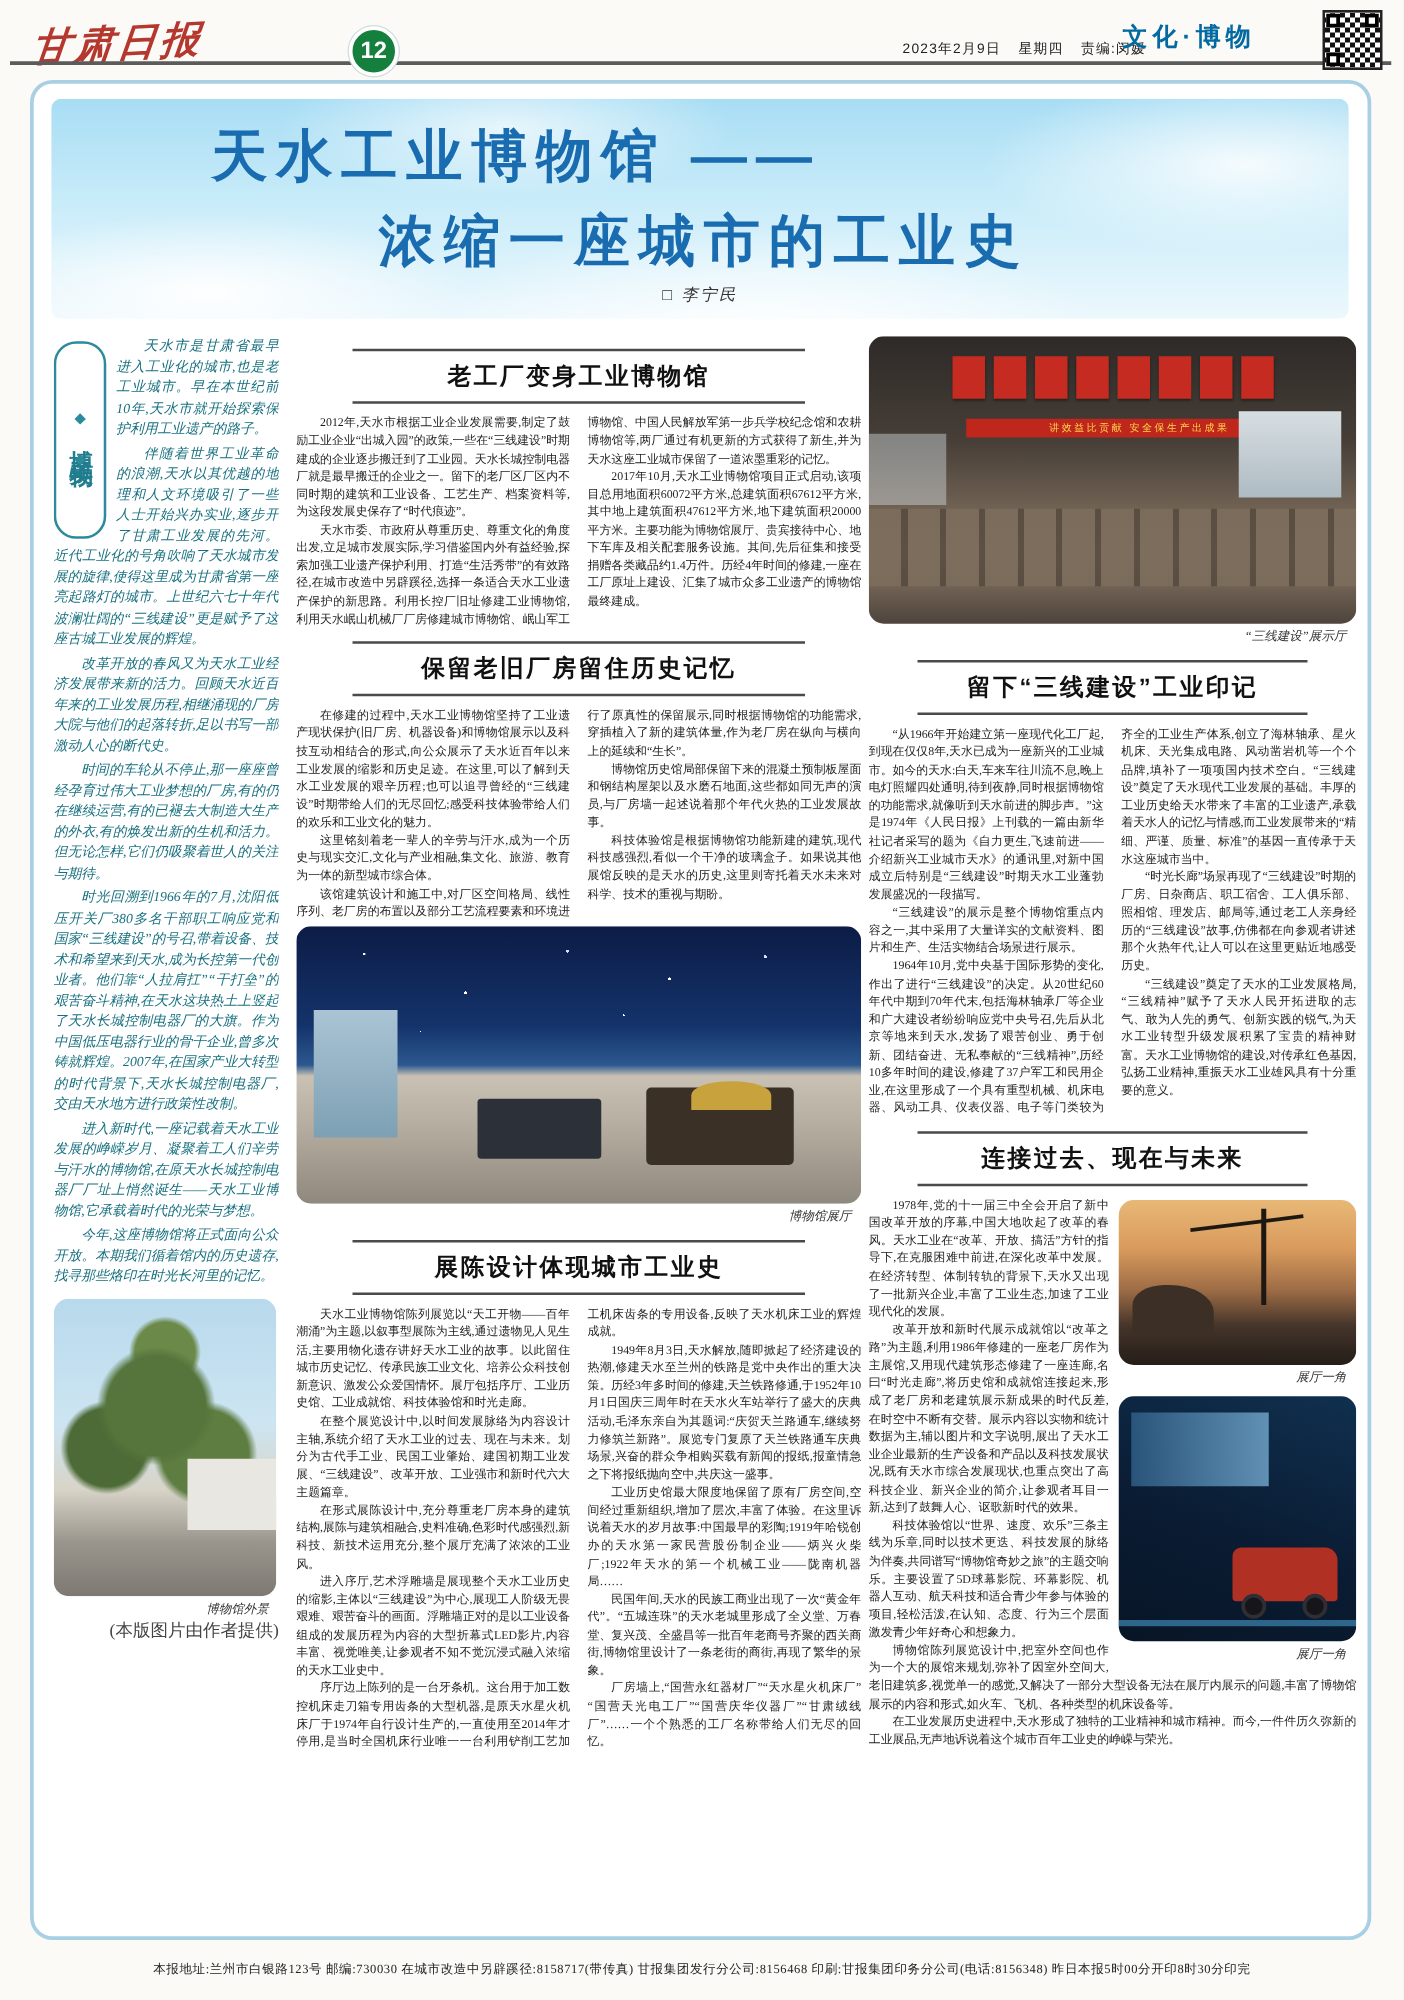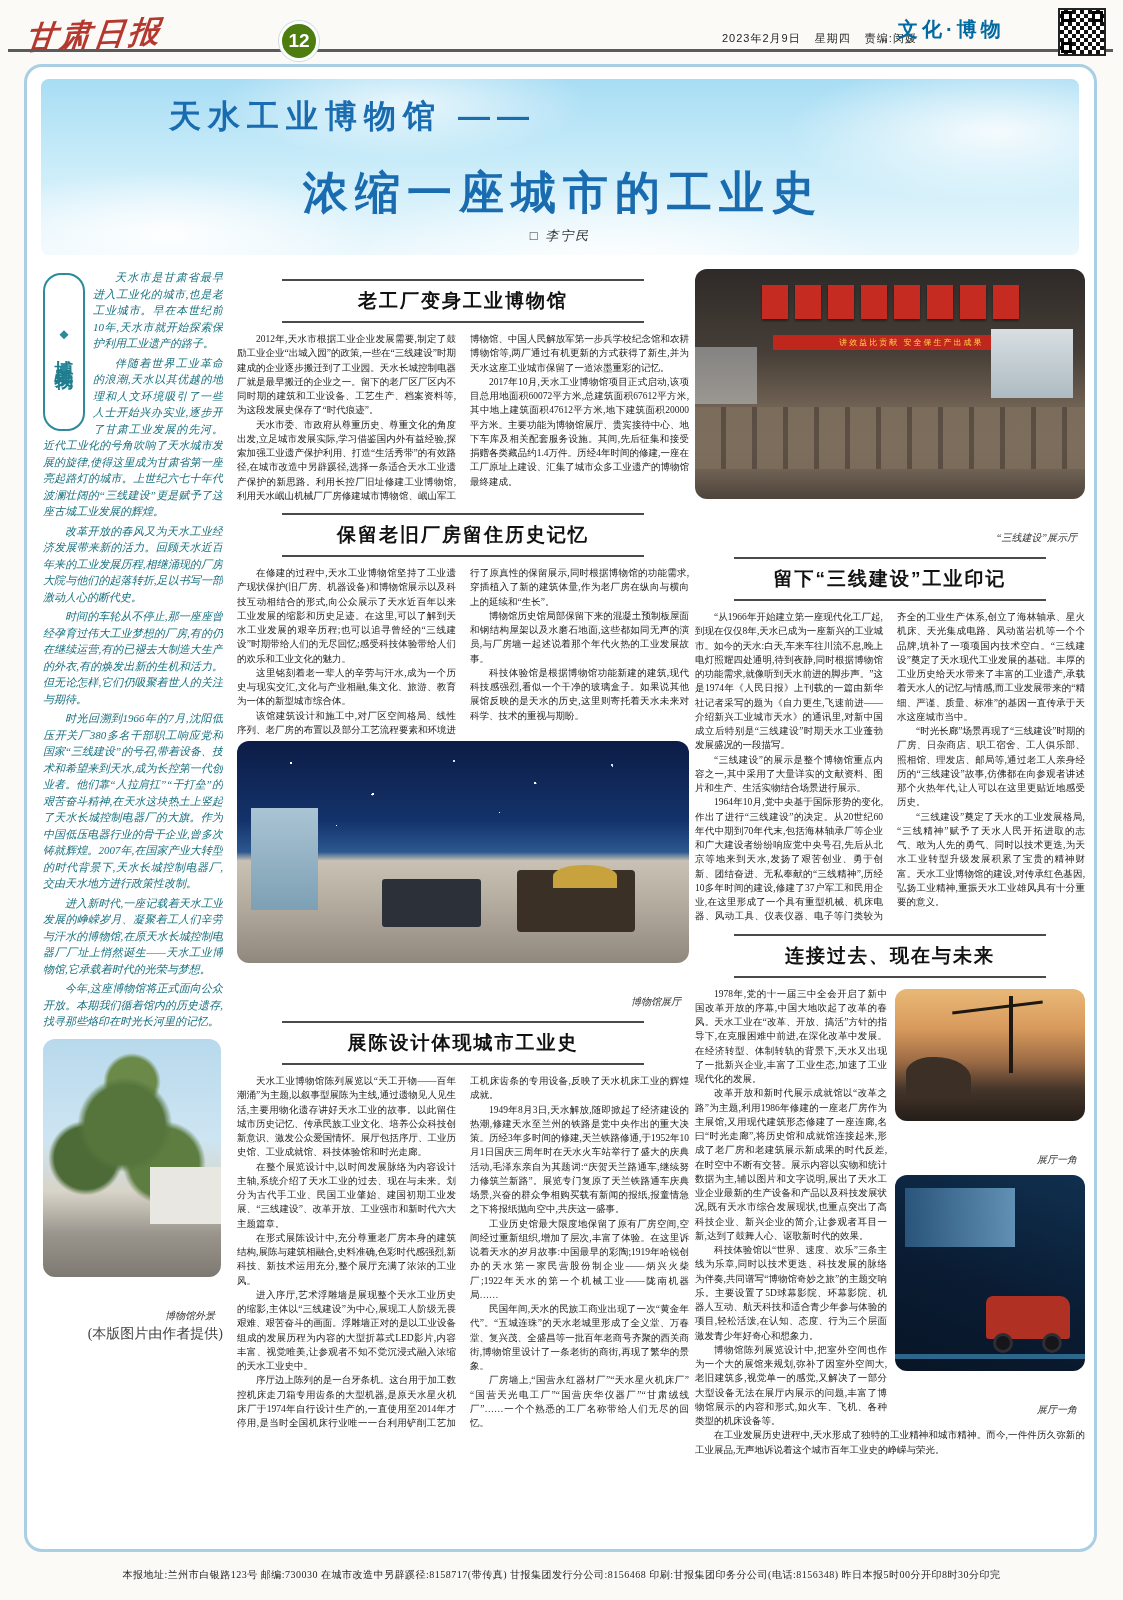--- a/index.html
+++ b/index.html
@@ -5,21 +5,21 @@
   * { margin:0; padding:0; box-sizing:border-box; }
   body { background:#e9e7e2; font-family:"Liberation Sans", sans-serif; }
   .page { position:relative; width:1123px; height:1600px; background:#fbfaf7; margin:0 auto; overflow:hidden; }
 
   
   .masthead { position:absolute; left:26px; top:14px; font-family:"Liberation Serif", serif;
     font-size:31px; font-weight:bold; color:#b5382f; transform:skewX(-9deg) rotate(-3deg);
     letter-spacing:3px; font-style:italic; }
   .hdr-rule { position:absolute; left:8px; top:49px; width:1105px; height:3px; background:#5b5b5b; }
   .page-badge { position:absolute; left:279px; top:21px; width:40px; height:40px; border-radius:50%;
-    background:#4d7c0f; border:3px solid #fff; box-shadow:0 0 0 1px #cdd; color:#fff; font-weight:bold;
+    background:#15803d; border:3px solid #fff; box-shadow:0 0 0 1px #cdd; color:#fff; font-weight:bold;
     font-size:19px; display:flex; align-items:center; justify-content:center; z-index:3; }
   .hdr-meta { position:absolute; left:722px; top:31px; font-size:11px; color:#222; letter-spacing:1px; }
   .hdr-meta span { margin-right:10px; }
   .section-title { position:absolute; left:898px; top:16px; font-size:20px; font-weight:bold;
     color:#0369a1; letter-spacing:4px; }
   .qr { position:absolute; left:1058px; top:8px; width:48px; height:48px; border:2px solid #222;
     background:repeating-conic-gradient(#111 0 25%, #fff 0 50%); background-size:8px 8px; }
   .qr i { position:absolute; width:11px; height:11px; border:3px solid #000; background:#fff; display:block; }
   .qr i.tl { left:1px; top:1px; } .qr i.tr { right:1px; top:1px; } .qr i.bl { left:1px; bottom:1px; }
 
@@ -28,21 +28,21 @@
     border:3px solid #a9cfe4; border-radius:18px; background:#fff; }
 
   
   .banner { position:absolute; left:14px; top:12px; width:1038px; height:176px; border-radius:8px; overflow:hidden;
     background:
       radial-gradient(ellipse 300px 90px at 12% 88%, rgba(255,255,255,.95), rgba(255,255,255,0) 70%),
       radial-gradient(ellipse 380px 120px at 55% 105%, rgba(255,255,255,.9), rgba(255,255,255,0) 70%),
       radial-gradient(ellipse 300px 100px at 92% 30%, rgba(255,255,255,.85), rgba(255,255,255,0) 70%),
       radial-gradient(ellipse 260px 80px at 35% 14%, rgba(255,255,255,.7), rgba(255,255,255,0) 70%),
       linear-gradient(180deg, #a8ddf4 0%, #c9ecf9 48%, #ecf8fd 100%); }
-  .head-l1 { position:absolute; left:128px; top:16px; font-size:32px; font-weight:900; color:#1a6cb0; letter-spacing:7px; }
+  .head-l1 { position:absolute; left:128px; top:16px; font-size:45px; font-weight:900; color:#1a6cb0; letter-spacing:7px; }
   .head-l2 { position:absolute; left:262px; top:84px; font-size:45px; font-weight:900; color:#1a6cb0; letter-spacing:7px; }
   .byline { position:absolute; left:0; top:148px; width:100%; text-align:center; font-size:13px; color:#333; letter-spacing:2px;font-style:italic; }
 
   
   .sidebar { position:absolute; left:16px; top:202px; width:180px; }
   .sidebar-text { max-height:958px; overflow:hidden; }
   .badge { float:left; width:42px; height:158px; border:2px solid #2b8a9c; border-radius:18px; margin:4px 8px 6px 0;
     color:#1f7d8e; display:flex; flex-direction:column; align-items:center; justify-content:center; gap:2px;
     font-weight:bold; font-size:19px; font-family:"Liberation Serif", serif; }
   .badge em { font-size:9px; font-style:normal; color:#2b8a9c; }
@@ -54,21 +54,21 @@
   .sec-head { width:80%; margin:10px auto 9px; border-top:2px solid #4a4a4a; border-bottom:2px solid #4a4a4a;
     padding:7px 0; text-align:center; font-size:19px; font-weight:bold; color:#111; letter-spacing:2px; }
   .body-col { column-count:2; column-gap:14px; }
   .para { font-size:9.5px; line-height:1.5; color:#1c1c1c; text-indent:2em; text-align:justify;
     font-family:"Liberation Serif", serif; }
   .c-body { max-height:432px; overflow:hidden; }
 
   
   .photo { position:relative; overflow:hidden; border-radius:12px; }
   .caption { font-size:10px; color:#333; text-align:right; font-style:italic; padding:3px 8px 2px 0;
-    font-family:"Liberation Serif", serif;margin-top:29px; }
+    font-family:"Liberation Serif", serif; }
 
   .ph-sanxian { width:100%; height:230px;
     background:linear-gradient(180deg,#2e2a28 0%,#463e37 36%,#6d5f51 58%,#8c7b68 76%,#4e443c 100%); }
   .flag-row { position:absolute; left:9%; right:9%; top:16px; display:flex; gap:7px; justify-content:center; }
   .flag { width:26px; height:34px; background:#c52b20; box-shadow:0 2px 2px rgba(0,0,0,.4); }
   .red-strip { position:absolute; left:20%; right:9%; top:66px; background:#c0271c; color:#ffd34d;
     font-size:8px; text-align:center; padding:2px 0; letter-spacing:2px; }
   .machines { position:absolute; left:0; right:0; bottom:13%; height:27%;
     background:repeating-linear-gradient(90deg,#7b6c5c 0 26px,#574b40 26px 31px); opacity:.9; }
   .win { position:absolute; right:3%; top:26%; width:21%; height:30%;
@@ -240,21 +240,21 @@
         </div>
         <div class="caption">“三线建设”展示厅</div>
       </figure>
 
       <div class="sec-head">留下“三线建设”工业印记</div>
       <div class="body-col">
           <p class="para">“从1966年开始建立第一座现代化工厂起,到现在仅仅8年,天水已成为一座新兴的工业城市。如今的天水:白天,车来车往川流不息,晚上电灯照耀四处通明,待到夜静,同时根据博物馆的功能需求,就像听到天水前进的脚步声。”这是1974年《人民日报》上刊载的一篇由新华社记者采写的题为《自力更生,飞速前进——介绍新兴工业城市天水》的通讯里,对新中国成立后特别是“三线建设”时期天水工业蓬勃发展盛况的一段描写。</p>
           <p class="para">“三线建设”的展示是整个博物馆重点内容之一,其中采用了大量详实的文献资料、图片和生产、生活实物结合场景进行展示。</p>
           <p class="para">1964年10月,党中央基于国际形势的变化,作出了进行“三线建设”的决定。从20世纪60年代中期到70年代末,包括海林轴承厂等企业和广大建设者纷纷响应党中央号召,先后从北京等地来到天水,发扬了艰苦创业、勇于创新、团结奋进、无私奉献的“三线精神”,历经10多年时间的建设,修建了37户军工和民用企业,在这里形成了一个具有重型机械、机床电器、风动工具、仪表仪器、电子等门类较为齐全的工业生产体系,创立了海林轴承、星火机床、天光集成电路、风动凿岩机等一个个品牌,填补了一项项国内技术空白。“三线建设”奠定了天水现代工业发展的基础。丰厚的工业历史给天水带来了丰富的工业遗产,承载着天水人的记忆与情感,而工业发展带来的“精细、严谨、质量、标准”的基因一直传承于天水这座城市当中。</p>
           <p class="para">“时光长廊”场景再现了“三线建设”时期的厂房、日杂商店、职工宿舍、工人俱乐部、照相馆、理发店、邮局等,通过老工人亲身经历的“三线建设”故事,仿佛都在向参观者讲述那个火热年代,让人可以在这里更贴近地感受历史。</p>
-          <p class="para">“三线建设”奠定了天水的工业发展格局,“三线精神”赋予了天水人民开拓进取的志气、敢为人先的勇气、同时以技术更迭,为天水工业转型升级发展积累了宝贵的精神财富。天水工业博物馆的建设,对传承红色基因,弘扬工业精神,重振天水工业雄风具有十分重要的意义。</p>
+          <p class="para">“三线建设”奠定了天水的工业发展格局,“三线精神”赋予了天水人民开拓进取的志气、敢为人先的勇气、创新实践的锐气,为天水工业转型升级发展积累了宝贵的精神财富。天水工业博物馆的建设,对传承红色基因,弘扬工业精神,重振天水工业雄风具有十分重要的意义。</p>
         </div>
 
       <div class="sec-head">连接过去、现在与未来</div>
       <div class="sec-e">
         <figure>
           <div class="photo ph-corner1">
             <div class="crane-h"></div>
             <div class="crane-v"></div>
             <div class="rock"></div>
           </div>

